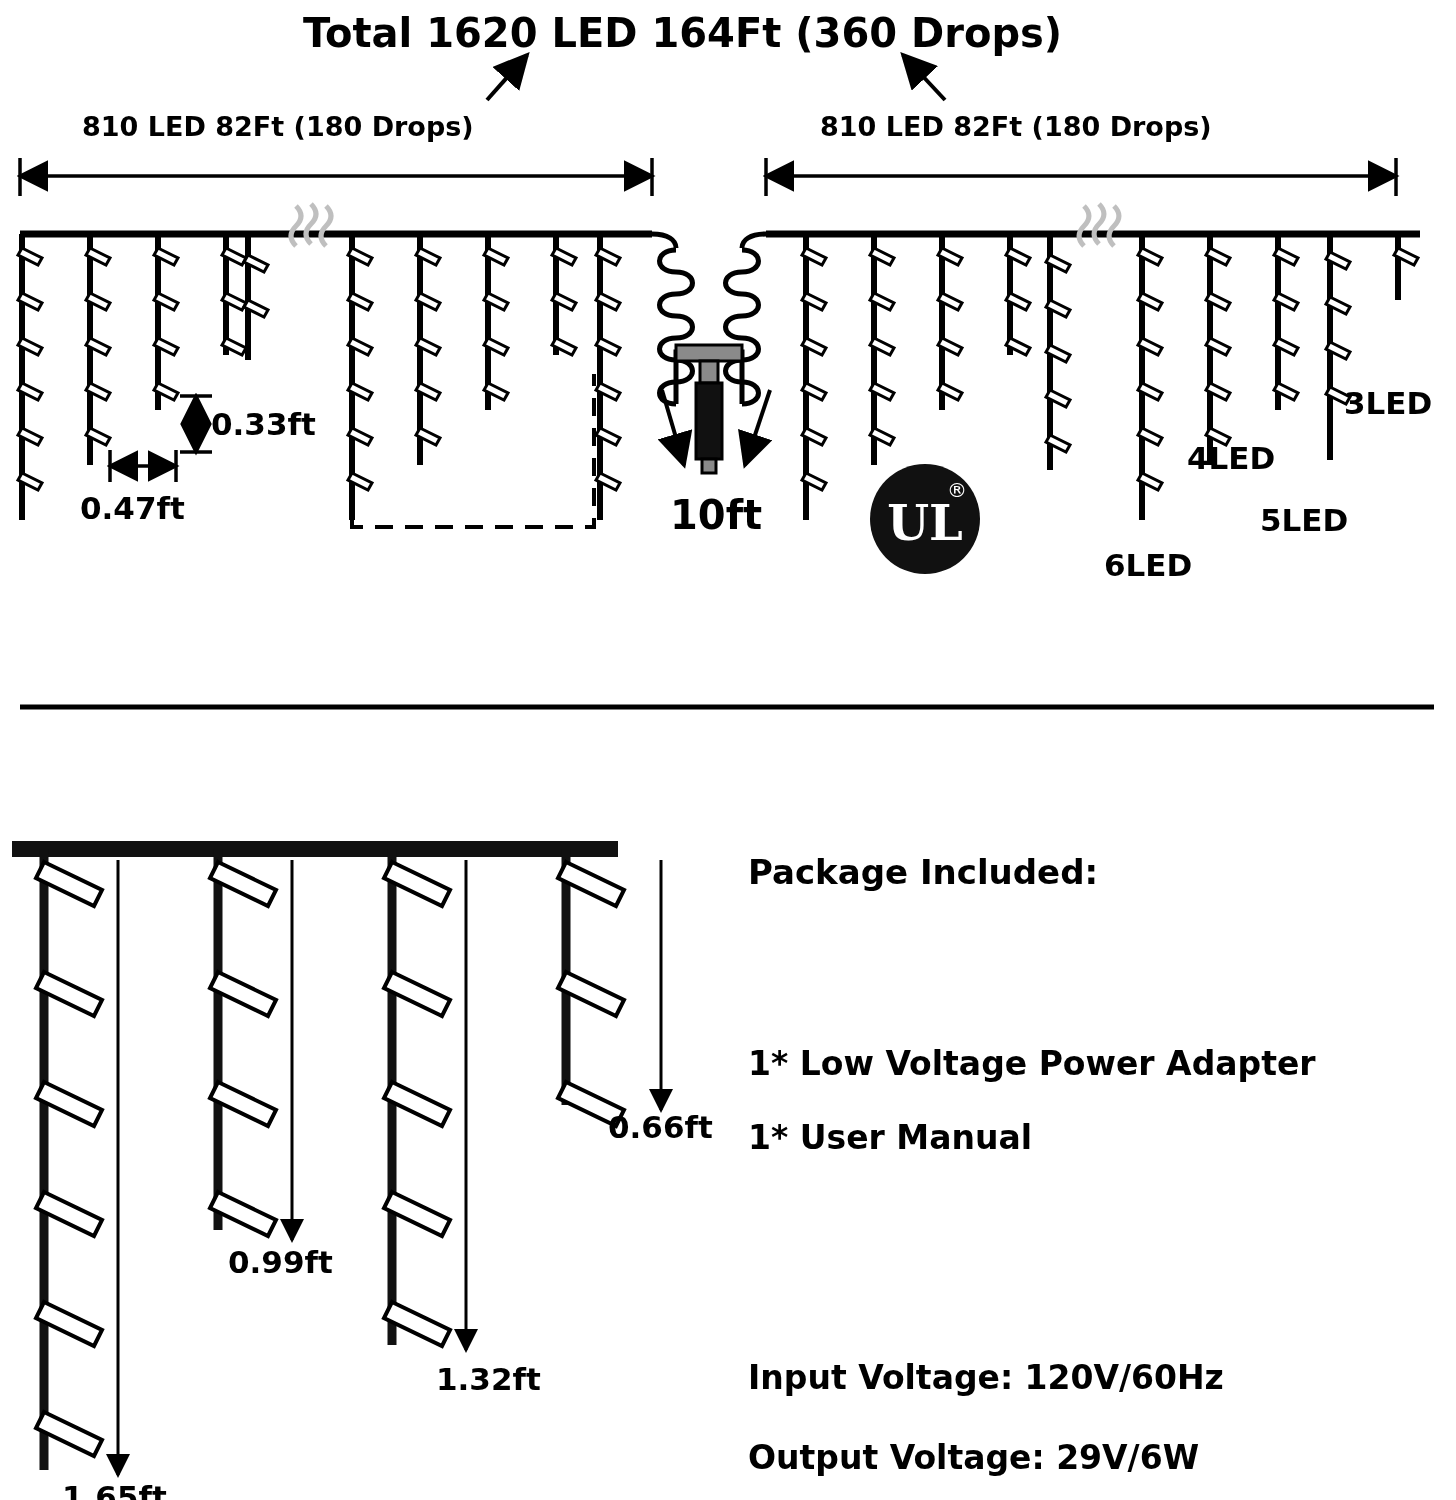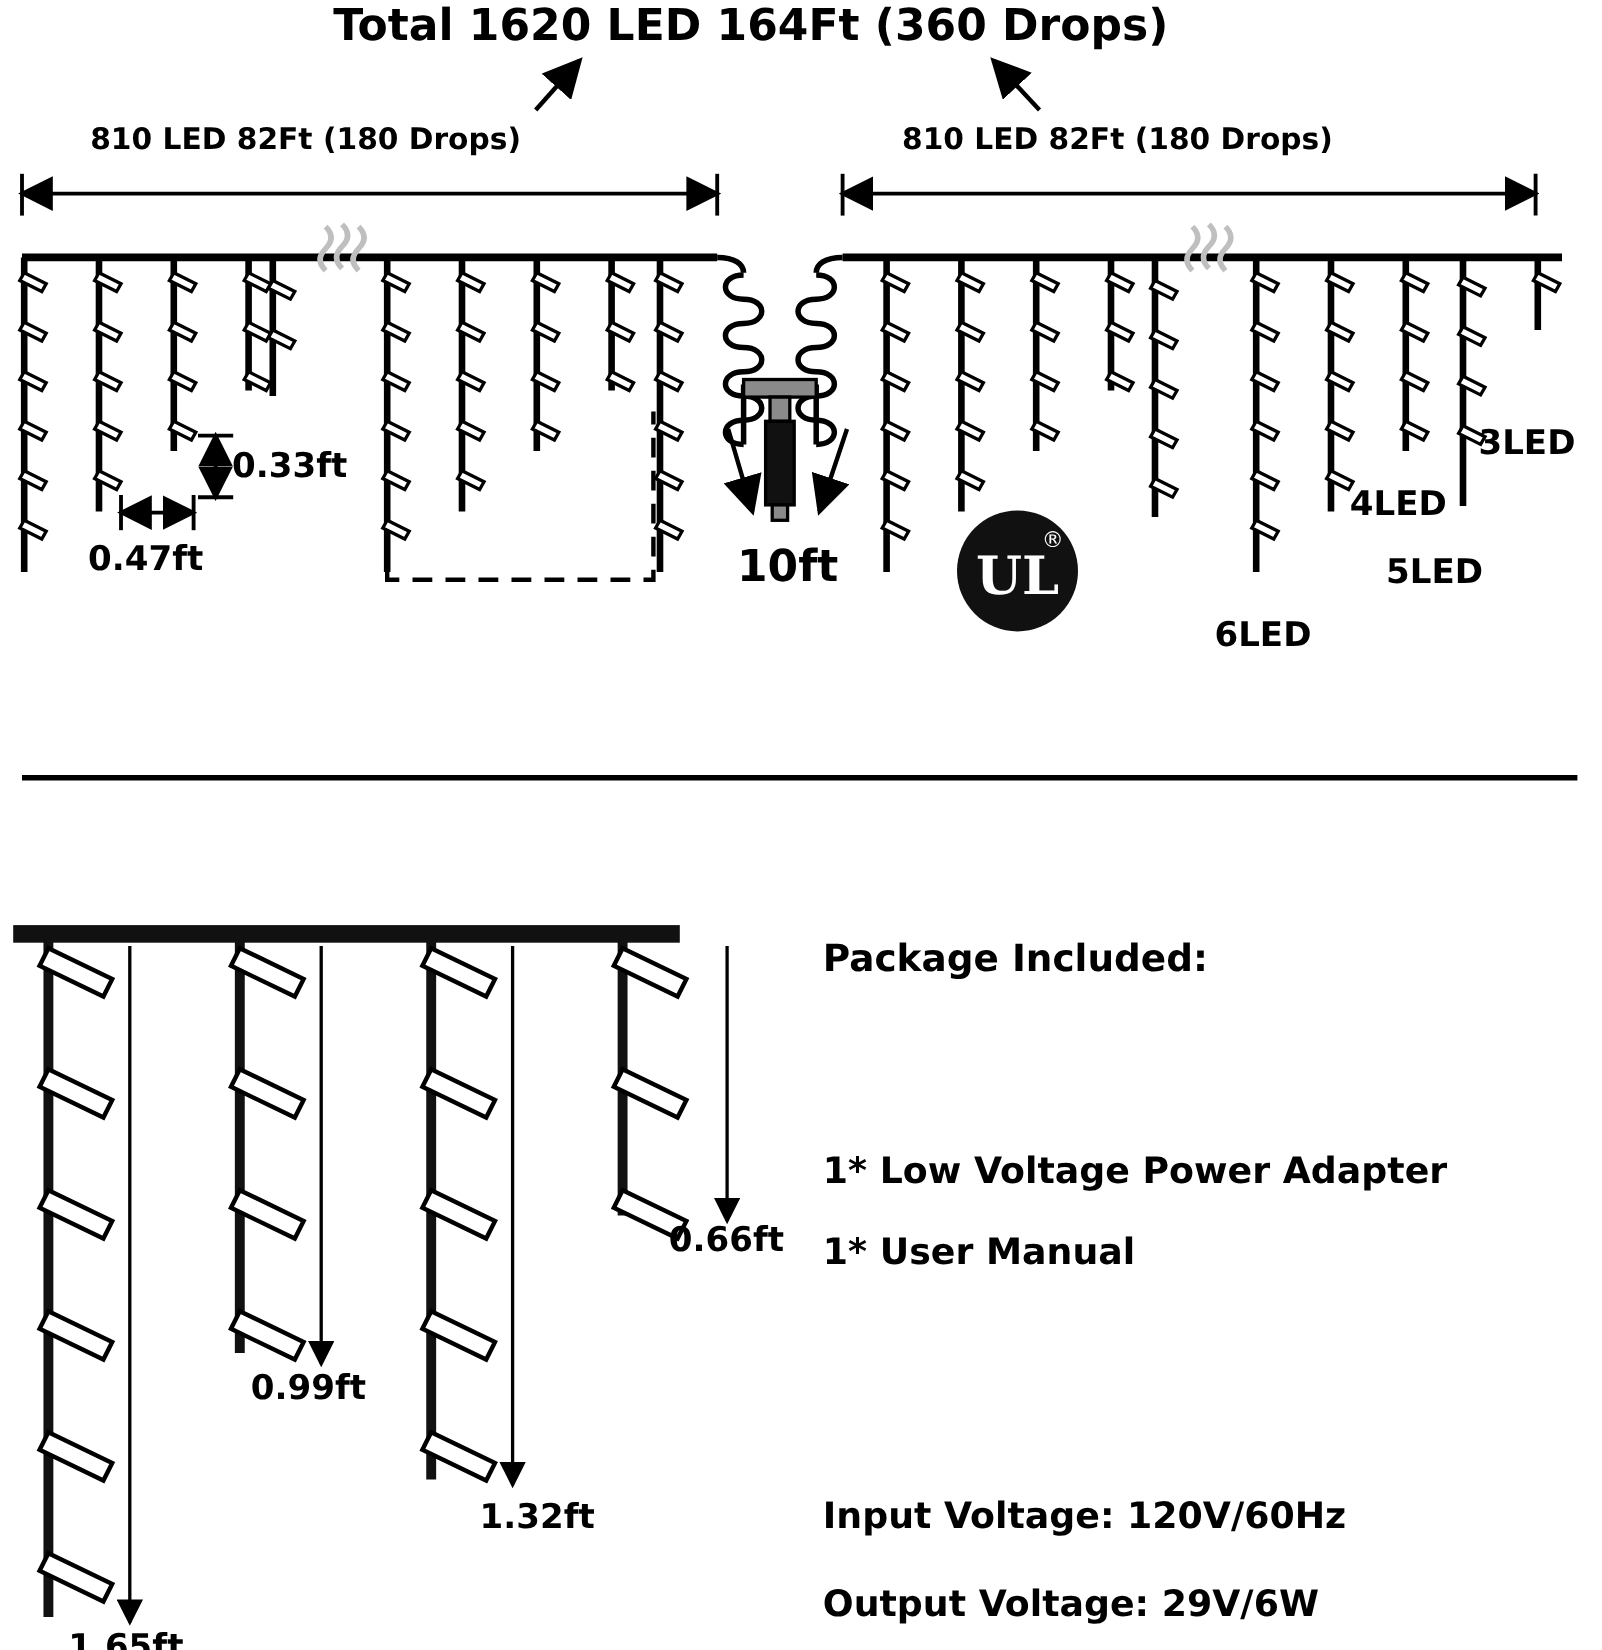--- a/index.html
+++ b/index.html
@@ -306,36 +306,36 @@
         <path d="M566,1082 L624,1110 L616,1126 L558,1098 Z" fill="#fff" stroke="#000" stroke-width="4"></path>
       </g>
     </g>
 
     <line x1="118" y1="860" x2="118" y2="1475" stroke="#000" stroke-width="3" marker-end="url(#arrowSm)"></line>
     <line x1="292" y1="860" x2="292" y2="1240" stroke="#000" stroke-width="3" marker-end="url(#arrowSm)"></line>
     <line x1="466" y1="860" x2="466" y2="1350" stroke="#000" stroke-width="3" marker-end="url(#arrowSm)"></line>
     <line x1="661" y1="860" x2="661" y2="1110" stroke="#000" stroke-width="3" marker-end="url(#arrowSm)"></line>
   </svg>
 
-  <div class="lbl title-lbl" style="left:303px; top:1px;text-align:center;">Total 1620 LED 164Ft (360 Drops)</div>
+  <div class="lbl title-lbl" style="left:303px; top:11px;text-align:center;">Total 1620 LED 164Ft (360 Drops)</div>
 
   <div class="lbl span-lbl" style="left:82px; top:112px;">810 LED 82Ft (180 Drops)</div>
 
   <div class="lbl span-lbl" style="left:820px; top:112px;">810 LED 82Ft (180 Drops)</div>
 
   <div class="lbl dim-lbl" style="left:211px; top:407px;">0.33ft</div>
 
   <div class="lbl dim-lbl" style="left:80px; top:491px;">0.47ft</div>
 
 
   <div class="lbl big-lbl" style="left:670px; top:493px;">10ft</div>
 
-  <div class="lbl led-lbl" style="left:1104px; top:560px;">6LED</div>
+  <div class="lbl led-lbl" style="left:1104px; top:548px;">6LED</div>
   <div class="lbl led-lbl" style="left:1260px; top:503px;">5LED</div>
-  <div class="lbl led-lbl" style="left:1187px; top:441px;margin-left:40px;">4LED</div>
+  <div class="lbl led-lbl" style="left:1187px; top:441px;">4LED</div>
   <div class="lbl led-lbl" style="left:1344px; top:386px;">3LED</div>
 
   <div class="lbl dim-lbl" style="left:62px; top:1480px;">1.65ft</div>
   <div class="lbl dim-lbl" style="left:436px; top:1362px;">1.32ft</div>
   <div class="lbl dim-lbl" style="left:228px; top:1245px;">0.99ft</div>
   <div class="lbl dim-lbl" style="left:608px; top:1110px;">0.66ft</div>
 
   <div class="lbl pkg-head" style="left:748px; top:854px;">Package Included:</div>
   <div class="lbl pkg-item" style="left:748px; top:1046px;">1* Low Voltage Power Adapter</div>
   <div class="lbl pkg-item" style="left:748px; top:1120px;">1* User Manual</div>

